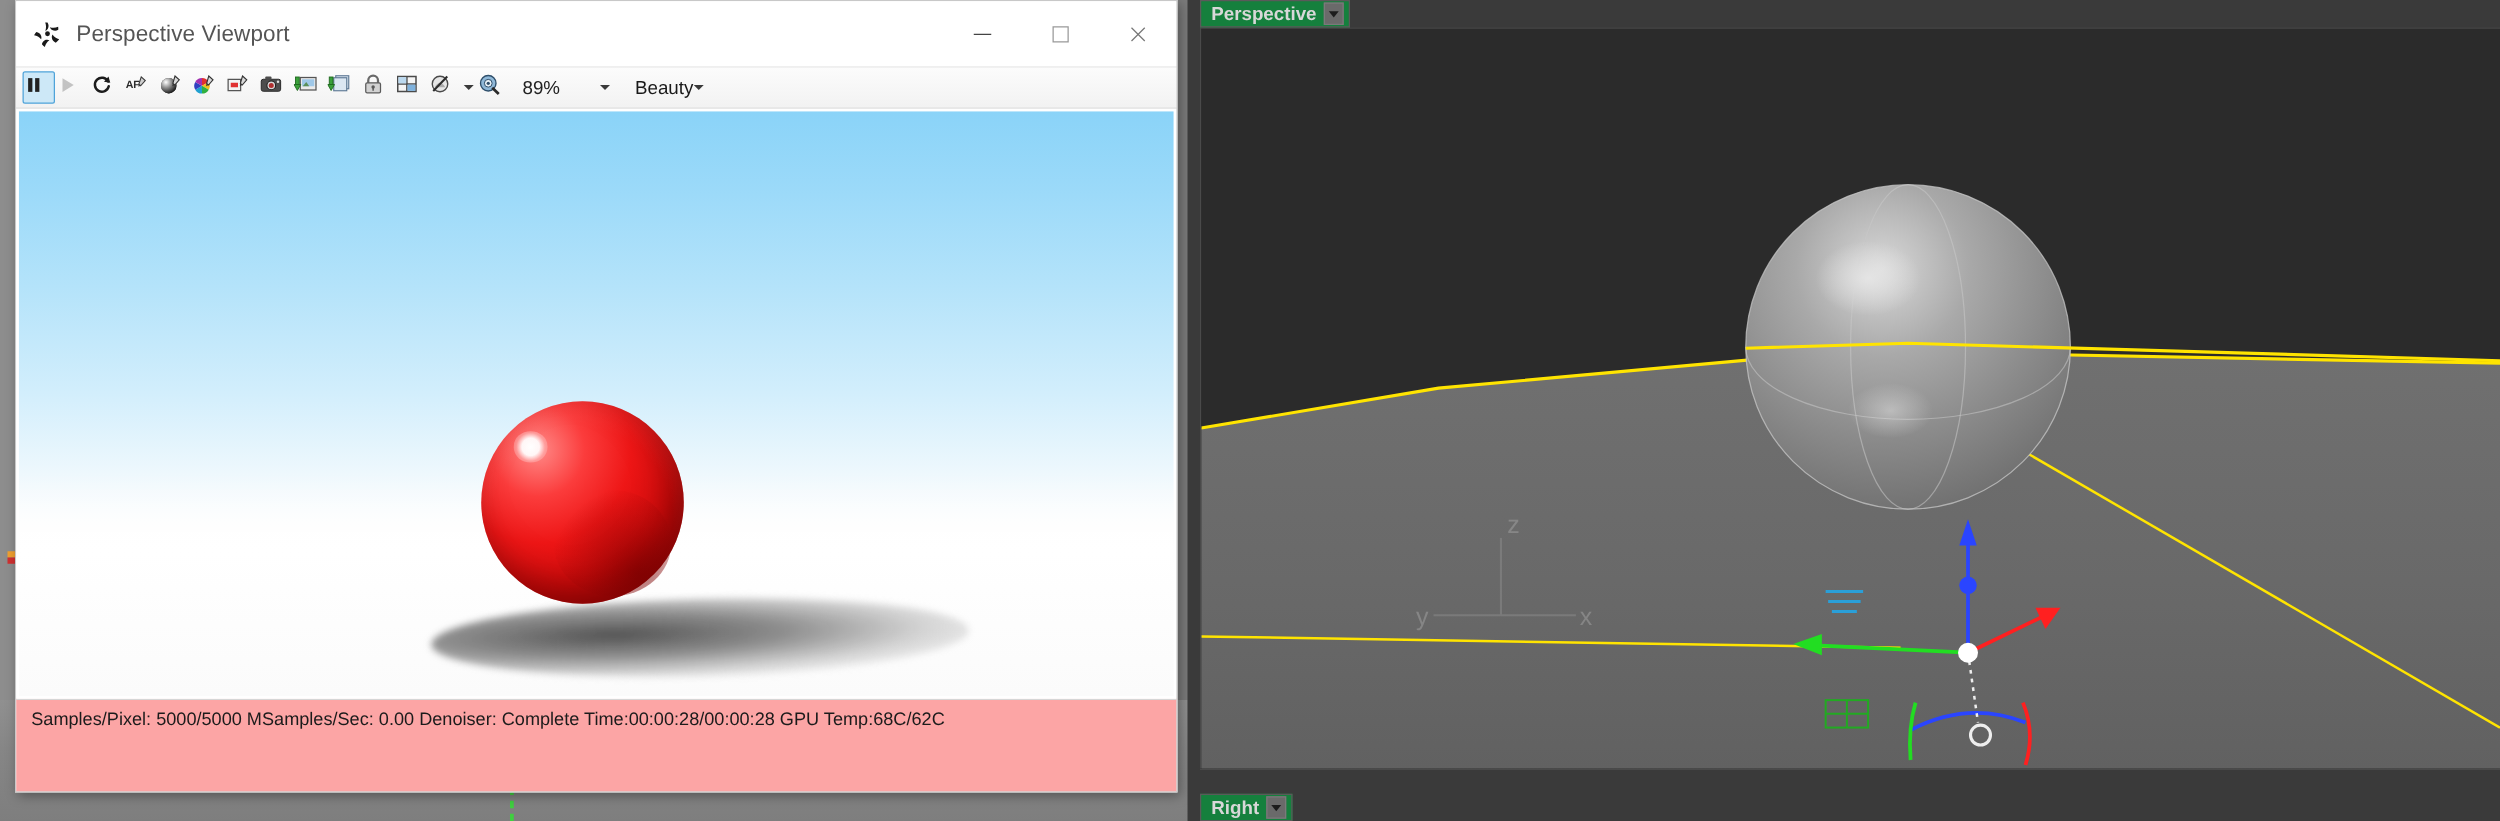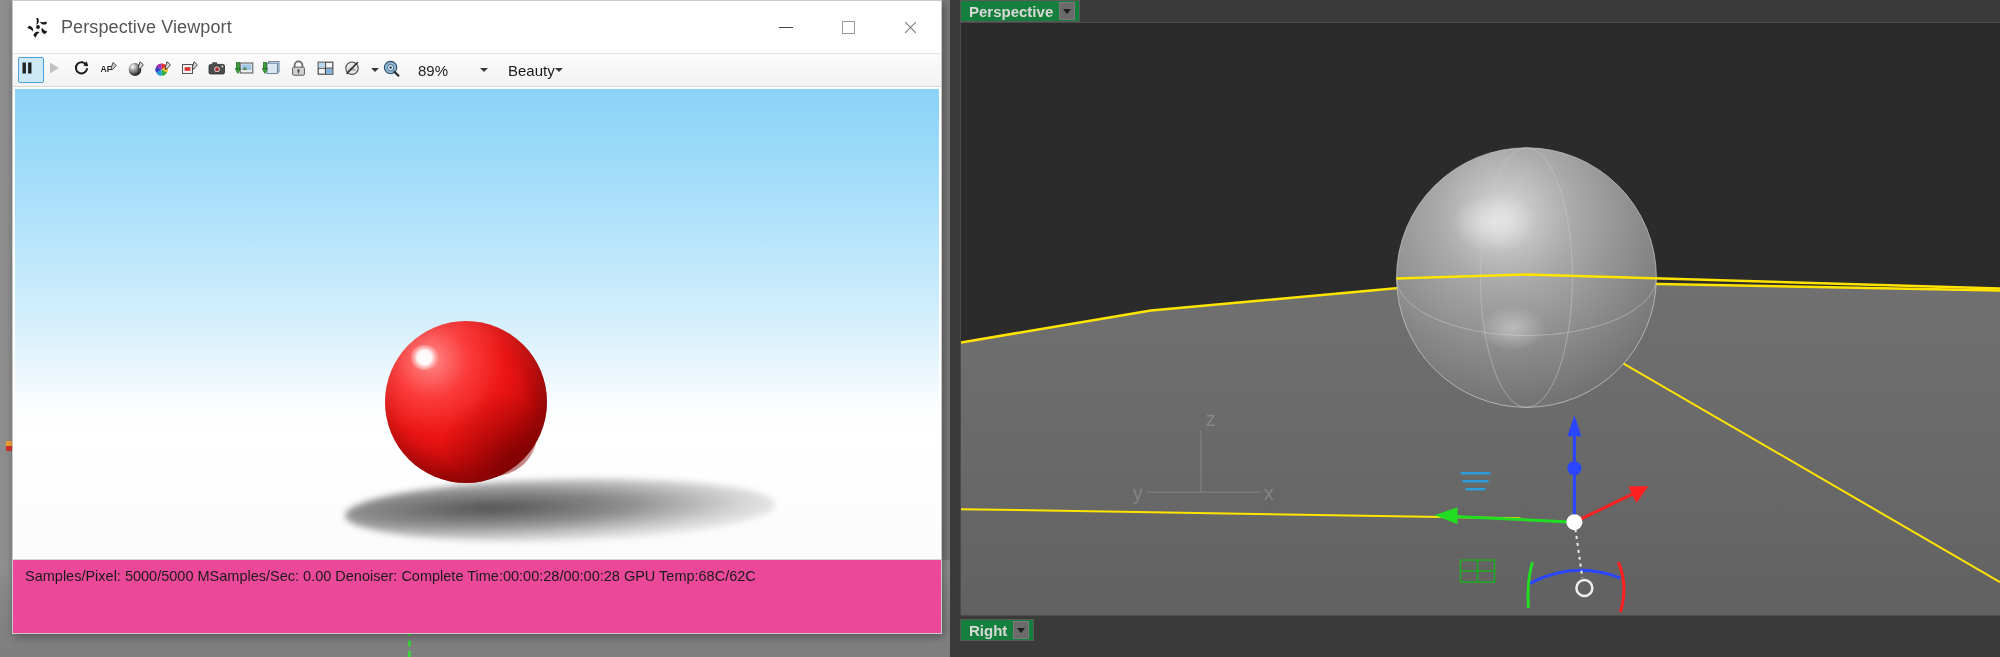--- a/index.html
+++ b/index.html
@@ -157,21 +157,21 @@
     filter: blur(.6px);
   }
   .sphere-rim {
     position: absolute; left: 0; top: 0; width: 100%; height: 100%;
     border-radius: 50%;
     background: radial-gradient(circle at 50% 58%, rgba(255,255,255,0) 58%, rgba(255,120,120,.16) 86%, rgba(255,255,255,0) 100%);
   }
 
   
   .statusbar {
-    flex: 0 0 74px; background: #ec4899; border-top: 1px solid #d6d6d6;
+    flex: 0 0 74px; background: #fca5a5; border-top: 1px solid #d6d6d6;
     padding: 6px 0 0 12px;
   }
   .status-line {
     font-size: 14.5px; color: #1b1b1b; line-height: 21.5px; white-space: nowrap;
     font-family: "Liberation Sans", sans-serif;
   }
 
   
   .viewport3d {
     position: absolute; left: 950px; top: 0; width: 1050px; height: 657px;
@@ -184,21 +184,21 @@
   }
   .vp-ground {
     position: absolute; left: 0; top: 0; width: 100%; height: 100%;
   }
   .vp-label {
     position: absolute; height: 22px; display: inline-flex; align-items: center;
     background: #15803d; color: #d8d8d8; font-size: 15px; font-weight: bold;
     padding: 0 4px 0 8px; border: 1px solid #5a5a5a;
   }
   .vp-label-top { left: 10px; top: 0px; }
-  .vp-label-bottom { left: 10px; bottom: 16px; text-align: right; }
+  .vp-label-bottom { left: 10px; bottom: 0px; text-align: right; }
   .vp-label .lbl-caret {
     width: 16px; height: 18px; margin-left: 6px; background: #6a6a6a;
     border: 1px solid #7a7a7a; display: flex; align-items: center; justify-content: center;
   }
   .lbl-caret i {
     display: block; width: 0; height: 0;
     border-left: 4px solid transparent; border-right: 4px solid transparent;
     border-top: 5px solid #1d1d1d;
   }
   .bottom-bar {

